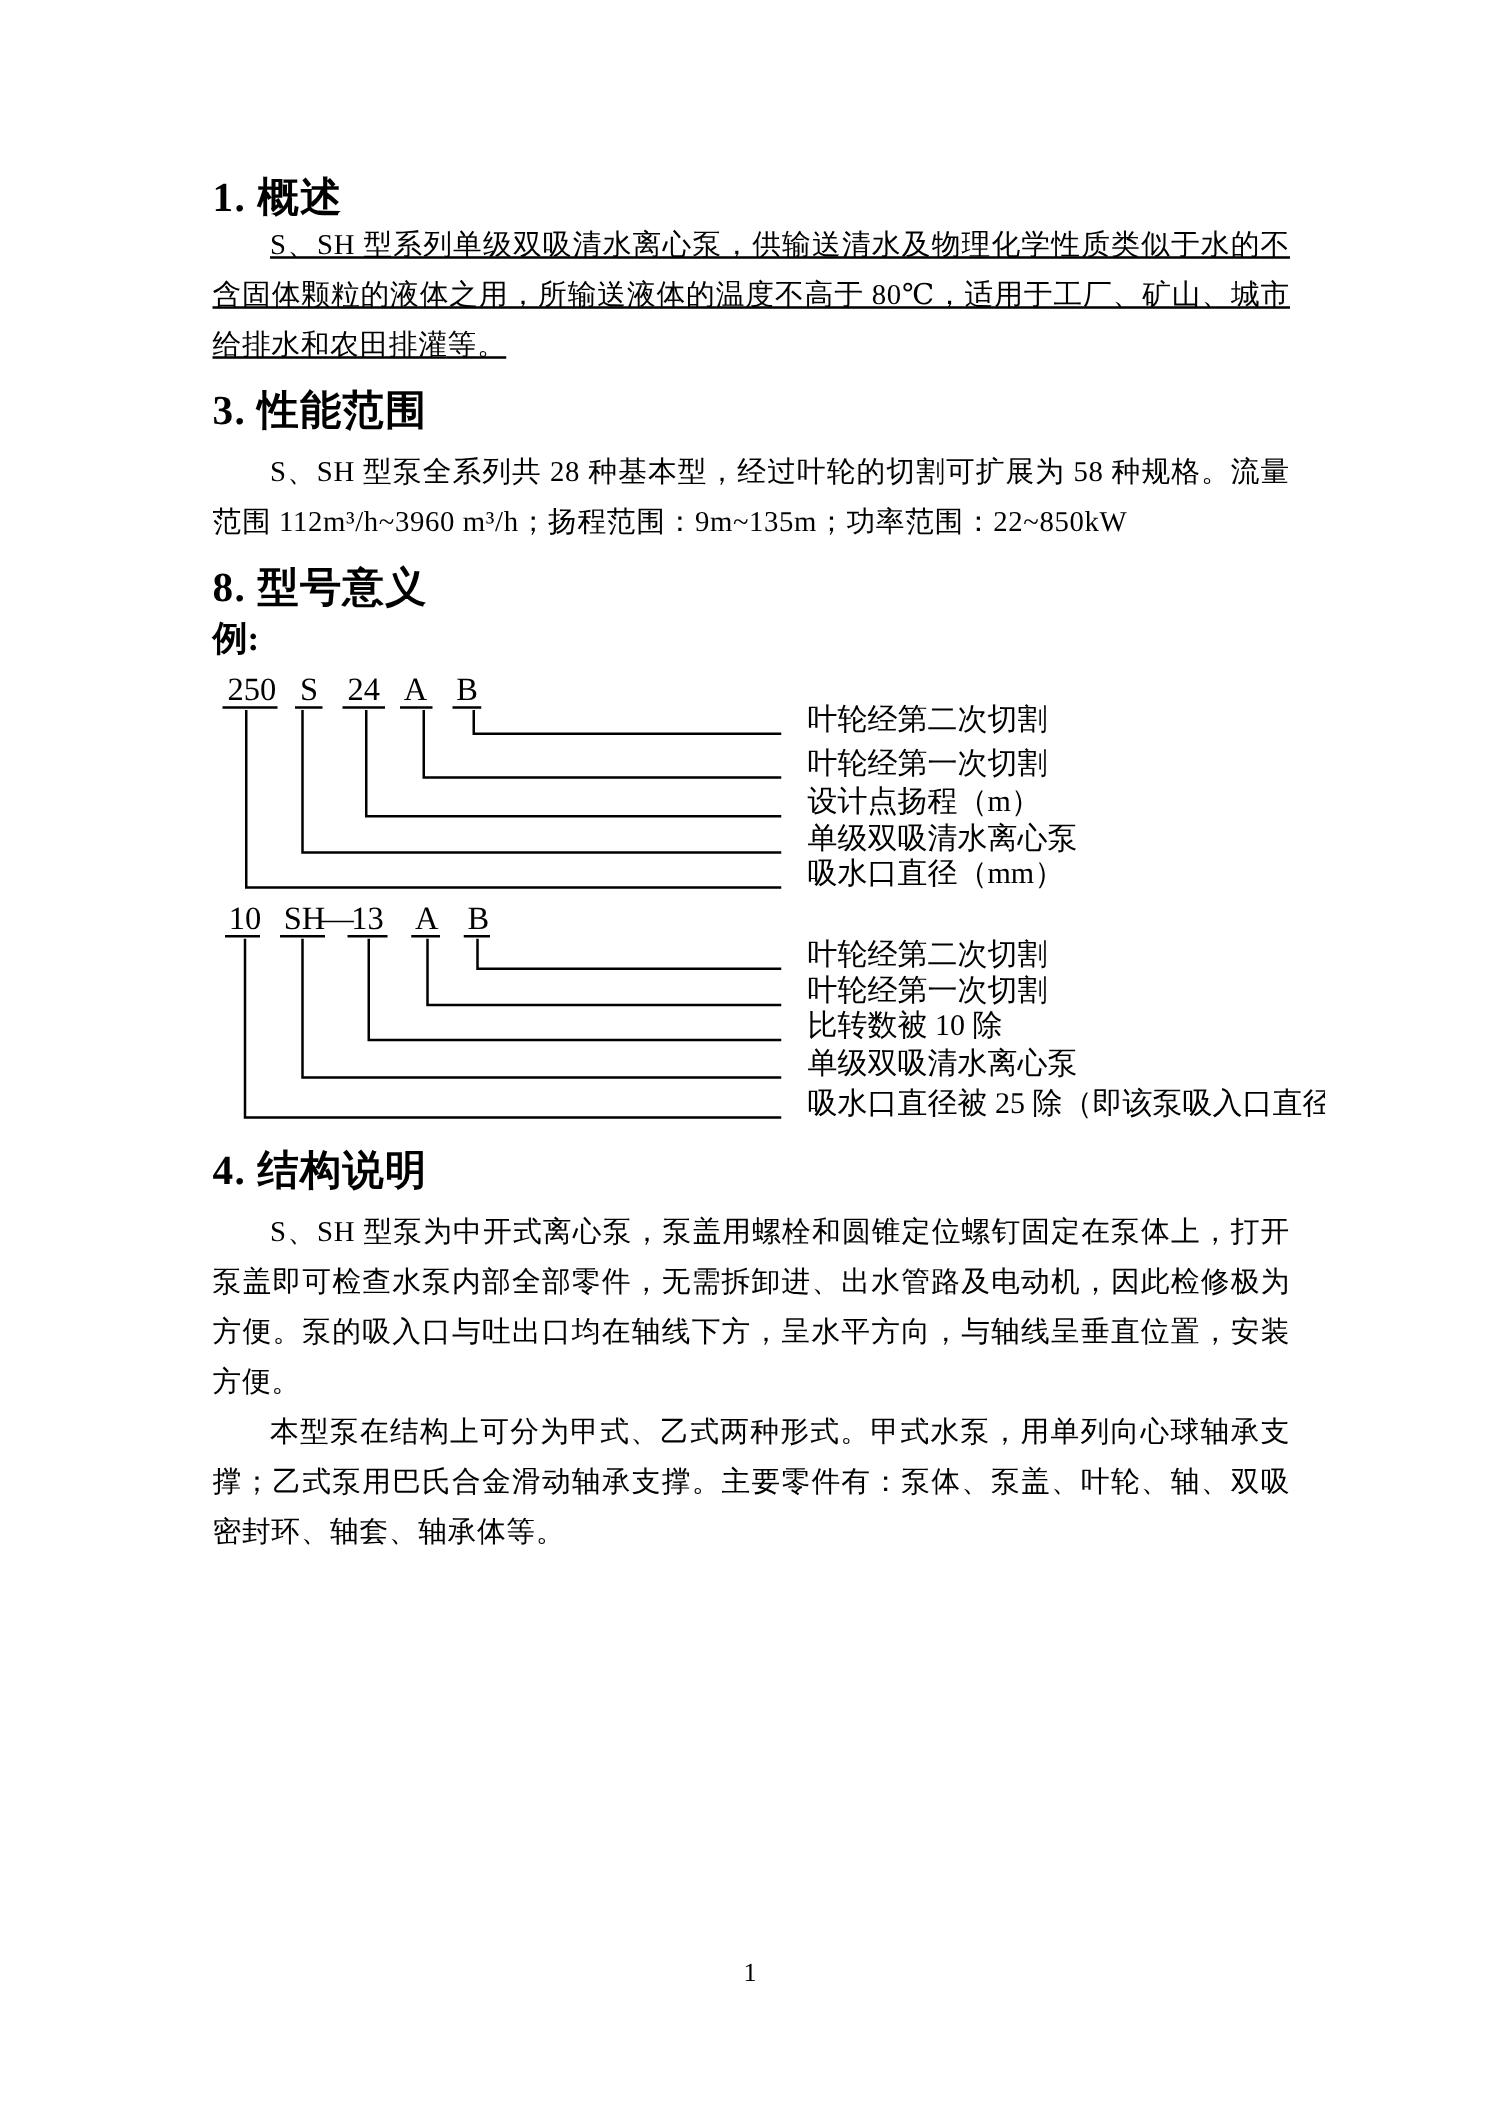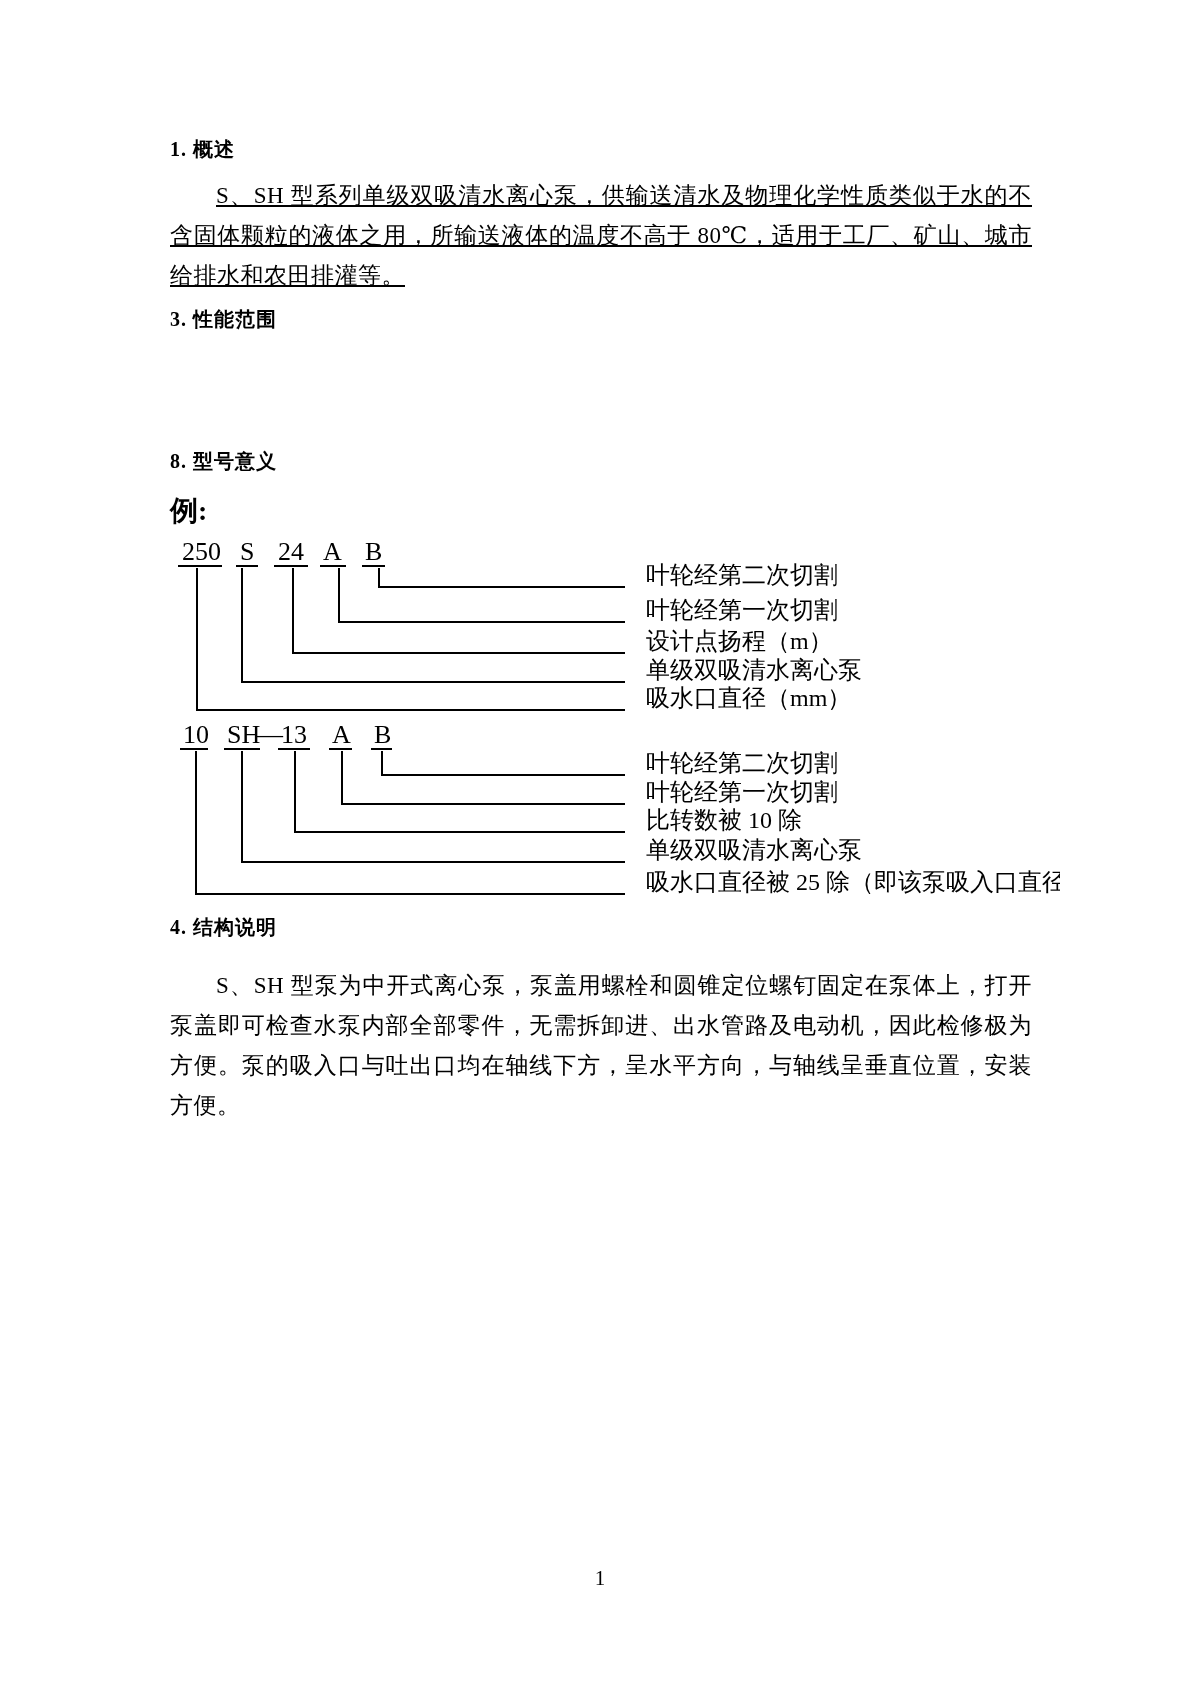--- a/index.html
+++ b/index.html
@@ -3,21 +3,21 @@
 <meta charset="utf-8">
 <style>
   html,body{margin:0;padding:0;background:#e8e8e8;}
   .page{
     position:relative;width:1200px;height:1696px;margin:0 auto;
     background:#ffffff;overflow:hidden;
     font-family:"Liberation Serif","DejaVu Serif",serif;color:#000;
   }
   .abs{position:absolute;}
   .heading{
-    font-size:20px;font-weight:bold;letter-spacing:1px;
+    font-size:33px;font-weight:bold;letter-spacing:1px;
     left:170px;white-space:nowrap;
   }
   .body-para{
     left:170px;width:862px;font-size:23px;line-height:40px;
     text-align:justify;text-indent:2em;letter-spacing:0.5px;
   }
   .example-label{left:170px;font-size:28px;font-weight:bold;}
   .diagram{left:160px;pointer-events:none;}
   .diagram text{font-size:24px;fill:#000;font-family:"Liberation Serif","DejaVu Serif",serif;}
   .diagram text.token{font-size:26px;}
@@ -34,20 +34,21 @@
 </style>
 </head>
 <body>
 
 <div class="page">
 
   <div class="abs heading" style="top:136px;">1. 概述</div>
   <div class="abs body-para" style="top:176px;text-decoration:underline;">S、SH 型系列单级双吸清水离心泵，供输送清水及物理化学性质类似于水的不含固体颗粒的液体之用，所输送液体的温度不高于 80℃，适用于工厂、矿山、城市给排水和农田排灌等。</div>
 
   <div class="abs heading" style="top:306px;">3. 性能范围</div>
+  <div class="abs body-para" style="top:358px;">S、SH 型泵全系列共 28 种基本型，经过叶轮的切割可扩展为 58 种规格。流量范围 112m³/h~3960 m³/h；扬程范围：9m~135m；功率范围：22~850kW</div>
 
   <div class="abs heading" style="top:448px;">8. 型号意义</div>
   <div class="abs example-label" style="top:492px;">例:</div>
 
   <svg class="abs diagram" style="top:528px;" width="880" height="195" viewBox="0 0 880 195">
     <text class="token" x="22" y="32">250</text>
     <text class="token" x="80" y="32">S</text>
     <text class="token" x="118" y="32">24</text>
     <text class="token" x="163" y="32">A</text>
     <text class="token" x="205" y="32">B</text>
@@ -94,16 +95,17 @@
     <text x="486" y="58">叶轮经第二次切割</text>
     <text x="486" y="87">叶轮经第一次切割</text>
     <text x="486" y="115">比转数被 10 除</text>
     <text x="486" y="145">单级双吸清水离心泵</text>
     <text x="486" y="177">吸水口直径被 25 除（即该泵吸入口直径为 250mm）</text>
   </svg>
 
 
   <div class="abs heading" style="top:914px;z-index:6;">4. 结构说明</div>
   <div class="abs body-para" style="top:966px;">S、SH 型泵为中开式离心泵，泵盖用螺栓和圆锥定位螺钉固定在泵体上，打开泵盖即可检查水泵内部全部零件，无需拆卸进、出水管路及电动机，因此检修极为方便。泵的吸入口与吐出口均在轴线下方，呈水平方向，与轴线呈垂直位置，安装方便。</div>
+  <div class="abs body-para" style="top:1126px;">本型泵在结构上可分为甲式、乙式两种形式。甲式水泵，用单列向心球轴承支撑；乙式泵用巴氏合金滑动轴承支撑。主要零件有：泵体、泵盖、叶轮、轴、双吸密封环、轴套、轴承体等。</div>
 
   <div class="abs page-number">1</div>
 
 </div>
 
 </body></html>

